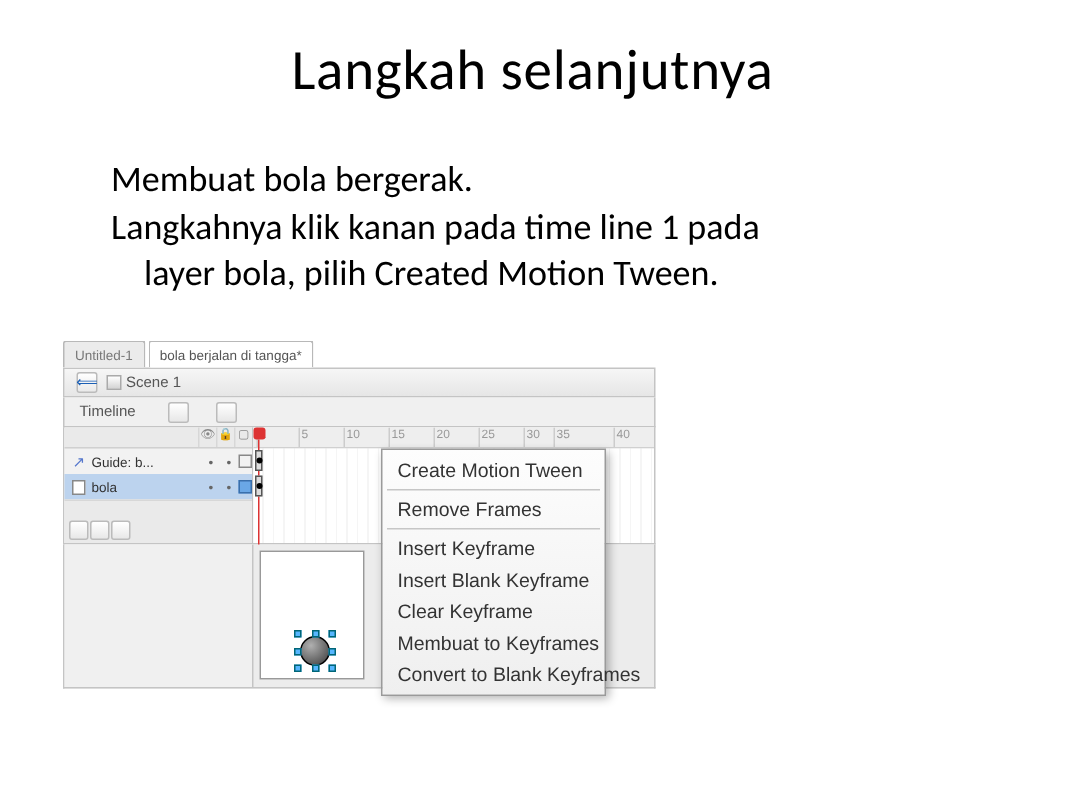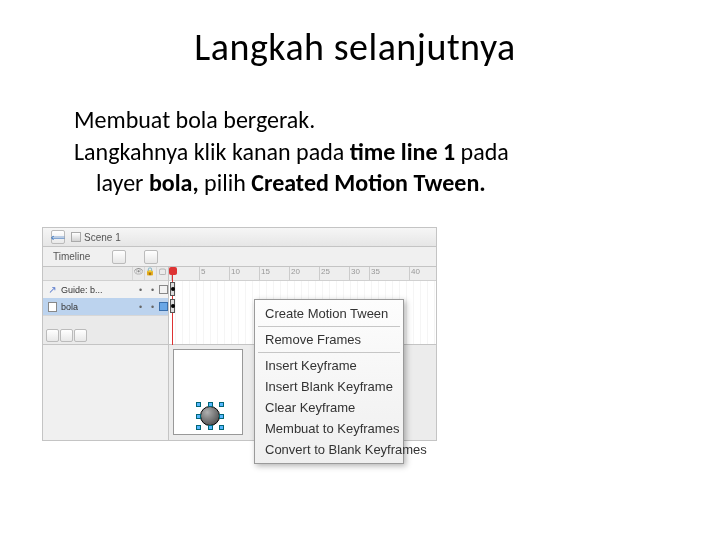--- a/index.html
+++ b/index.html
@@ -2,21 +2,21 @@
 <html><head>
 <meta charset="utf-8">
 <style>
   * { box-sizing: border-box; margin: 0; padding: 0; }
   html, body { width: 720px; height: 540px; background: #fff; font-family: "Calibri", Arial, sans-serif; color: #000; }
   .slide { width: 720px; height: 540px; position: relative; padding: 18px 50px 0 40px; }
   .title { font-size: 38px; font-weight: 400; text-align: center; margin-top: 6px; margin-bottom: 34px; letter-spacing: 0.5px; }
   .body-text { font-size: 24px; line-height: 1.32; margin-bottom: 28px; padding-left: 2px; margin-left: 32px; }
   .body-text p { margin: 0; }
   .body-text .indent { padding-left: 22px; }
-  .body-text b { font-weight: 700; }
+  .body-text b { font-weight: 400; }
 
   
   .flash-shot { position: relative; width: 395px; height: 235px; margin-left: 2px; font-family: Tahoma, Arial, sans-serif; font-size: 10px; color: #555; }
   .tabbar { display: flex; height: 18px; align-items: stretch; }
   .tabbar .tab { border: 1px solid #b8b8b8; border-bottom: none; padding: 1px 7px; background: #ebebeb; border-radius: 2px 2px 0 0; margin-right: 2px; display: flex; align-items: center; font-size: 9px; color: #777; }
   .tabbar .tab.active { background: #fff; color: #555; }
   .topgrad { height: 20px; border: 1px solid #c4c4c4; background: linear-gradient(#f6f6f6, #e6e6e6); display: flex; align-items: center; padding-left: 8px; gap: 6px; }
   .topgrad .back { width: 14px; height: 14px; border: 1px solid #bbb; border-radius: 2px; background: linear-gradient(#fff,#e9e9e9); display:flex;align-items:center;justify-content:center; color:#1b5fb5; font-size:10px; }
   .topgrad .scene { display: flex; align-items: center; gap: 3px; font-size: 10px; color: #555; }
   .scene-ic { width: 10px; height: 10px; background: linear-gradient(#fff, #d3d3d3); border: 1px solid #aaa; }
@@ -73,20 +73,24 @@
     <p>Membuat bola bergerak.</p>
     <p>
       <span>Langkahnya klik kanan pada </span><b>time line 1</b><span> pada</span>
     </p>
     <p class="indent">
       <span>layer </span><b>bola,</b><span> pilih </span><b>Created Motion Tween.</b>
     </p>
   </div>
 
   <div class="flash-shot">
+    <div class="tabbar">
+      <div class="tab">Untitled-1</div>
+      <div class="tab active">bola berjalan di tangga*</div>
+    </div>
     <div class="topgrad">
       <div class="back">⟸</div>
       <div class="scene">
         <span class="scene-ic"></span>
         <span>Scene 1</span>
       </div>
     </div>
     <div class="toolrow">
       <span class="timeline-label">Timeline</span>
       <span class="tl-ic"></span>

